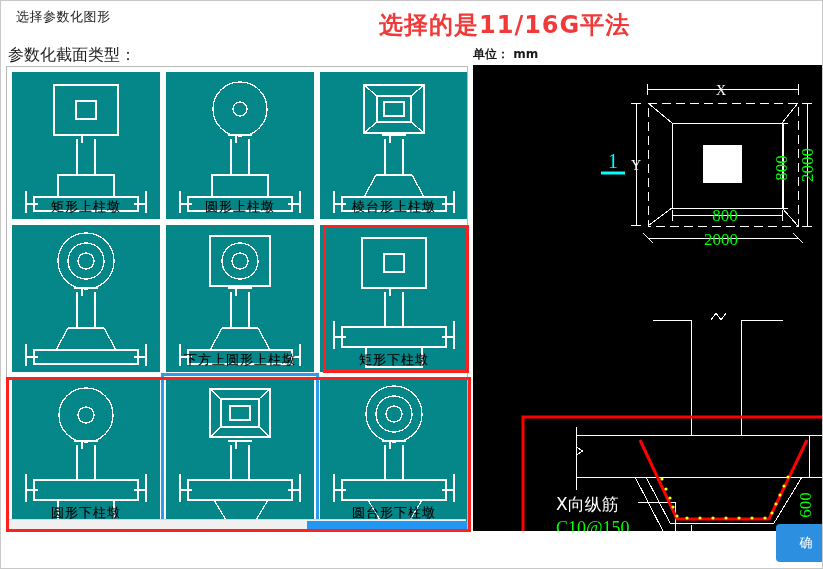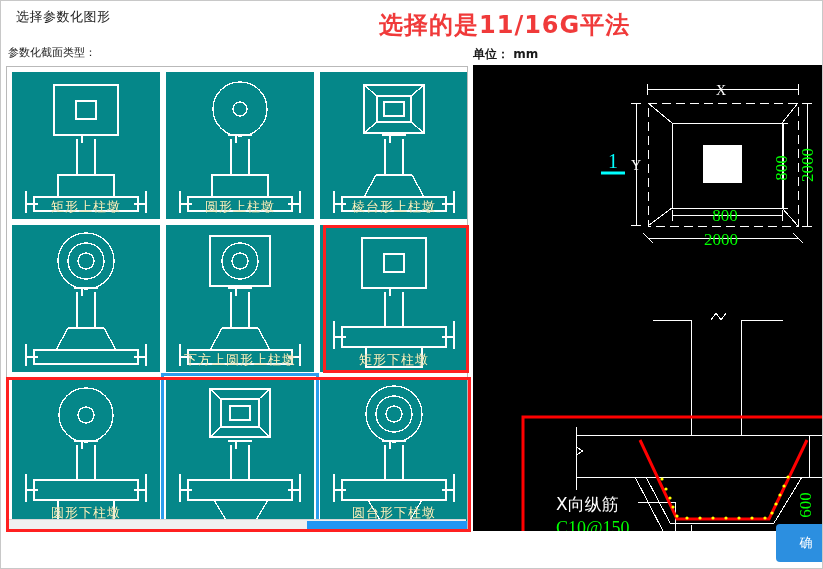--- a/index.html
+++ b/index.html
@@ -19,21 +19,21 @@
 
   
   .dlg-title {
     position: absolute; left: 7px; top: 7px;
     font-size: 13px; color: #1a1a1a;
     letter-spacing: .5px;
     margin-left: 8px;
   }
   .section-label {
     position: absolute; left: 7px; top: 44px;
-    font-size: 11px; color: #1a1a1a;
+    font-size: 16px; color: #1a1a1a;
   }
   .red-banner {
     position: absolute; left: 378px; top: 8px;
     font-size: 24px; color: #f03a3a;
     font-weight: bold;
     letter-spacing: 1px;
   }
   .unit-label {
     position: absolute; left: 472px; top: 45px;
     font-size: 12px; color: #1a1a1a; font-weight: bold;
@@ -65,21 +65,21 @@
     position: relative;
     width: 100%; height: 100%;
     background: #058789;
     overflow: hidden;
   }
   .thumb.sel .thumb-inner { outline: 3px solid #2c9ded; outline-offset: 2px; }
   .thumb-caption {
     position: absolute;
     left: 0; right: 0; bottom: 3px;
     text-align: center;
-    color: #fef9c3;
+    color: #000000;
     font-size: 13px;
     letter-spacing: 1px;
     text-shadow: 0 0 1px rgba(0,0,0,.35);
   }
   .thumb svg { position: absolute; left: 0; top: 0; }
 
   
   #hscroll {
     position: absolute;
     left: 1px; right: 1px; bottom: 1px;

